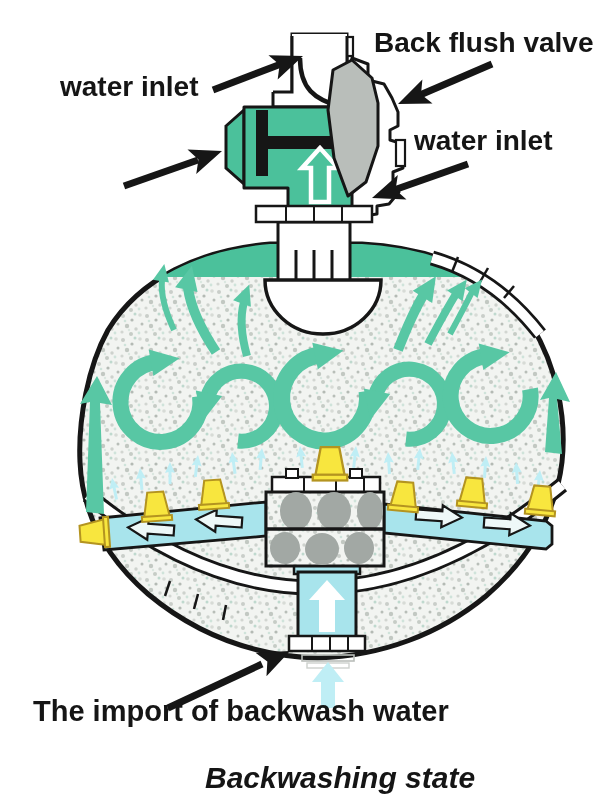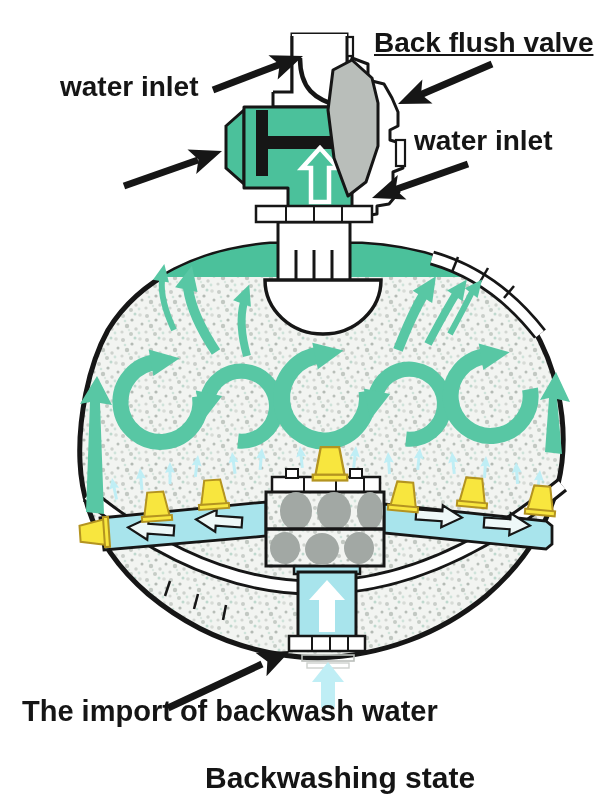--- a/index.html
+++ b/index.html
@@ -227,21 +227,21 @@
     <use href="#ahead" transform="translate(372,198) rotate(160.5)"></use>
     <line x1="124" y1="186" x2="198" y2="160" class="s-ink" stroke-width="7"></line>
     <use href="#ahead" transform="translate(222,151) rotate(-19.7)"></use>
     <line x1="168" y1="708" x2="262" y2="664" class="s-ink" stroke-width="7"></line>
     <use href="#ahead" transform="translate(290,651) rotate(-25)"></use>
   </g>
 </svg>
 
   <div class="lbl" style="left:60px;top:72px;font-size:28px;">water inlet</div>
 
-  <div class="lbl" style="left:374px;top:28px;font-size:28px;text-decoration:underline;">Back flush valve</div>
+  <div class="lbl" style="left:374px;top:28px;font-size:28px;">Back flush valve</div>
 
   <div class="lbl" style="left:414px;top:126px;font-size:28px;">water inlet</div>
 
 
-  <div class="lbl" style="left:22px;top:696px;font-size:29px;">The import of backwash water</div>
-
-  <div class="lbl" style="left:205px;top:762px;font-size:30px;">Backwashing state</div>
+  <div class="lbl" style="left:33px;top:696px;font-size:29px;">The import of backwash water</div>
+
+  <div class="lbl" style="left:205px;top:762px;font-size:30px;font-style:italic;">Backwashing state</div>
 </div>
 
 </body></html>

